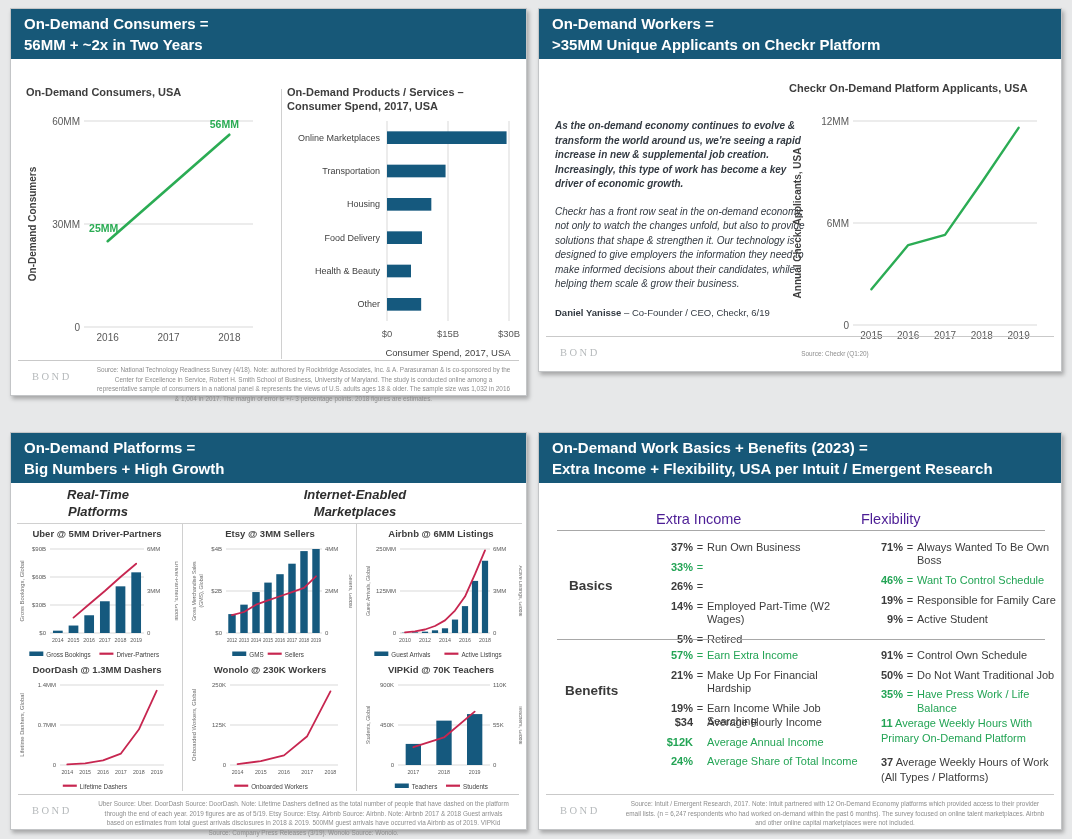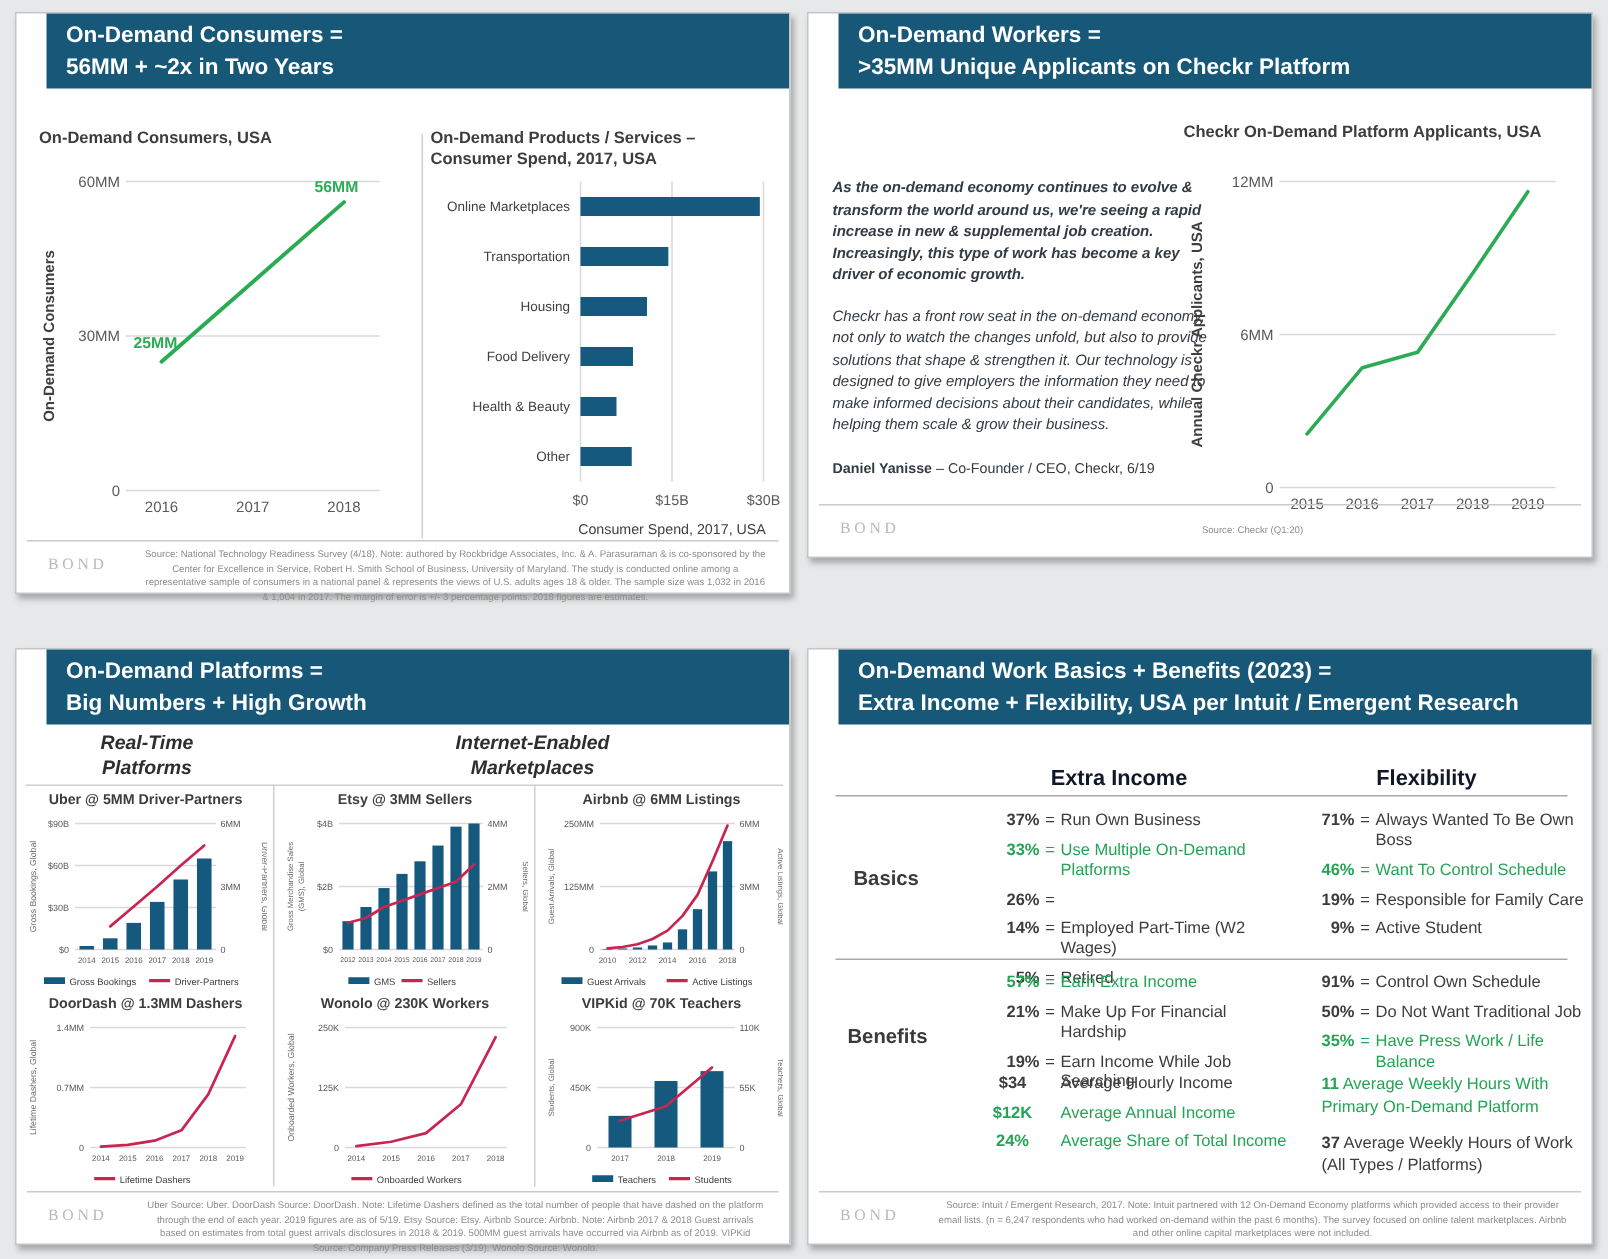--- a/index.html
+++ b/index.html
@@ -2,43 +2,43 @@
 <html><head>
 <meta charset="utf-8">
 <style>
   html,body{margin:0;padding:0;}
   body{width:1072px;height:839px;background:#e7e8e9;font-family:"Liberation Sans",sans-serif;position:relative;overflow:hidden;}
   .slide{position:absolute;background:#fff;border:1px solid #c3c5c7;box-shadow:2px 3px 4px rgba(0,0,0,.28);box-sizing:border-box;}
   #slide1{left:10px;top:8px;width:517px;height:388px;}
   #slide2{left:538px;top:8px;width:524px;height:364px;}
   #slide3{left:10px;top:432px;width:517px;height:398px;}
   #slide4{left:538px;top:432px;width:524px;height:398px;}
-  .hdr{position:absolute;left:0;right:0;top:0;height:50px;background:#175878;color:#fff;font-weight:bold;font-size:15px;line-height:1.38;padding:5px 0 0 13px;box-sizing:border-box;margin-left:20px;}
+  .hdr{position:absolute;left:0;right:0;top:0;height:50px;background:#175878;color:#fff;font-weight:bold;font-size:15px;line-height:1.38;padding:5px 0 0 13px;box-sizing:border-box;}
   .chart{position:absolute;}
   .chart svg{display:block;}
   .chart-title{position:absolute;font-weight:bold;font-size:11px;color:#3d3d3d;text-align:left;line-height:1.3;}
   .mini-title{position:absolute;font-weight:bold;font-size:9.5px;color:#3d3d3d;text-align:center;}
   .vline{position:absolute;width:1px;background:#d0d0d0;}
   .hline{position:absolute;height:1px;background:#d0d0d0;}
   .footer{position:absolute;left:7px;right:7px;bottom:0;height:34px;border-top:1px solid #c9c9c9;}
   .logo{position:absolute;left:14px;top:10px;font-family:"Liberation Serif",serif;font-size:10.5px;letter-spacing:2.5px;color:#b6babc;}
   .src{position:absolute;left:78px;right:8px;top:4px;font-size:6.4px;color:#8d8d8d;text-align:center;line-height:1.5;}
   .group-title{position:absolute;font-weight:bold;font-style:italic;font-size:13px;color:#2e2e2e;text-align:center;line-height:1.3;}
   .quote-block{position:absolute;left:16px;top:110px;width:250px;text-align:left;color:#333a42;}
   .q1{font-weight:bold;font-style:italic;font-size:10px;line-height:1.45;margin:0 0 13px 0;}
   .q2{font-style:italic;font-size:10px;line-height:1.45;margin:0 0 15px 0;}
   .attr{font-size:9.5px;color:#333a42;}
   .attr b{font-weight:bold;}
-  .colhdr{position:absolute;font-weight:bold;font-size:14.5px;color:#0f172a;text-align:center;width:180px;}
+  .colhdr{position:absolute;font-weight:normal;font-size:14.5px;color:#4c1d95;text-align:left;width:180px;}
   .rowlbl{position:absolute;font-weight:bold;font-size:13.5px;color:#3a3a3a;}
   .rule{position:absolute;left:18px;width:488px;height:1px;background:#a8a8a8;}
   .tlist{position:absolute;}
   .ti{display:flex;font-size:11px;color:#3c3c3c;margin-bottom:6.5px;line-height:1.2;}
   .tv{width:36px;text-align:right;font-weight:bold;flex:none;}
-  .tv.left{text-align:center;}
+  .tv.left{text-align:right;}
   .ts{width:14px;text-align:center;flex:none;}
   .tl{flex:1;}
   .tp{font-size:11px;color:#3c3c3c;margin-bottom:9px;line-height:1.35;width:178px;}
   .tp b{font-weight:bold;}
   .green{color:#23a455;}
 </style>
 </head>
 <body>
 
 <div class="slide" id="slide1">
@@ -345,21 +345,20 @@
   <div class="rowlbl" style="left:30px;top:145px;">Basics</div>
   <div class="tlist" style="left:118px;top:108px;width:206px;">
       <div class="ti">
         <span class="tv">37%</span>
         <span class="ts">=</span>
         <span class="tl">Run Own Business</span>
       </div>
       <div class="ti green">
         <span class="tv">33%</span>
         <span class="ts">=</span>
-        <span class="tl">Use Multiple On-Demand Platforms</span>
       </div>
       <div class="ti">
         <span class="tv">26%</span>
         <span class="ts">=</span>
       </div>
       <div class="ti">
         <span class="tv">14%</span>
         <span class="ts">=</span>
         <span class="tl">Employed Part-Time (W2 Wages)</span>
       </div>

